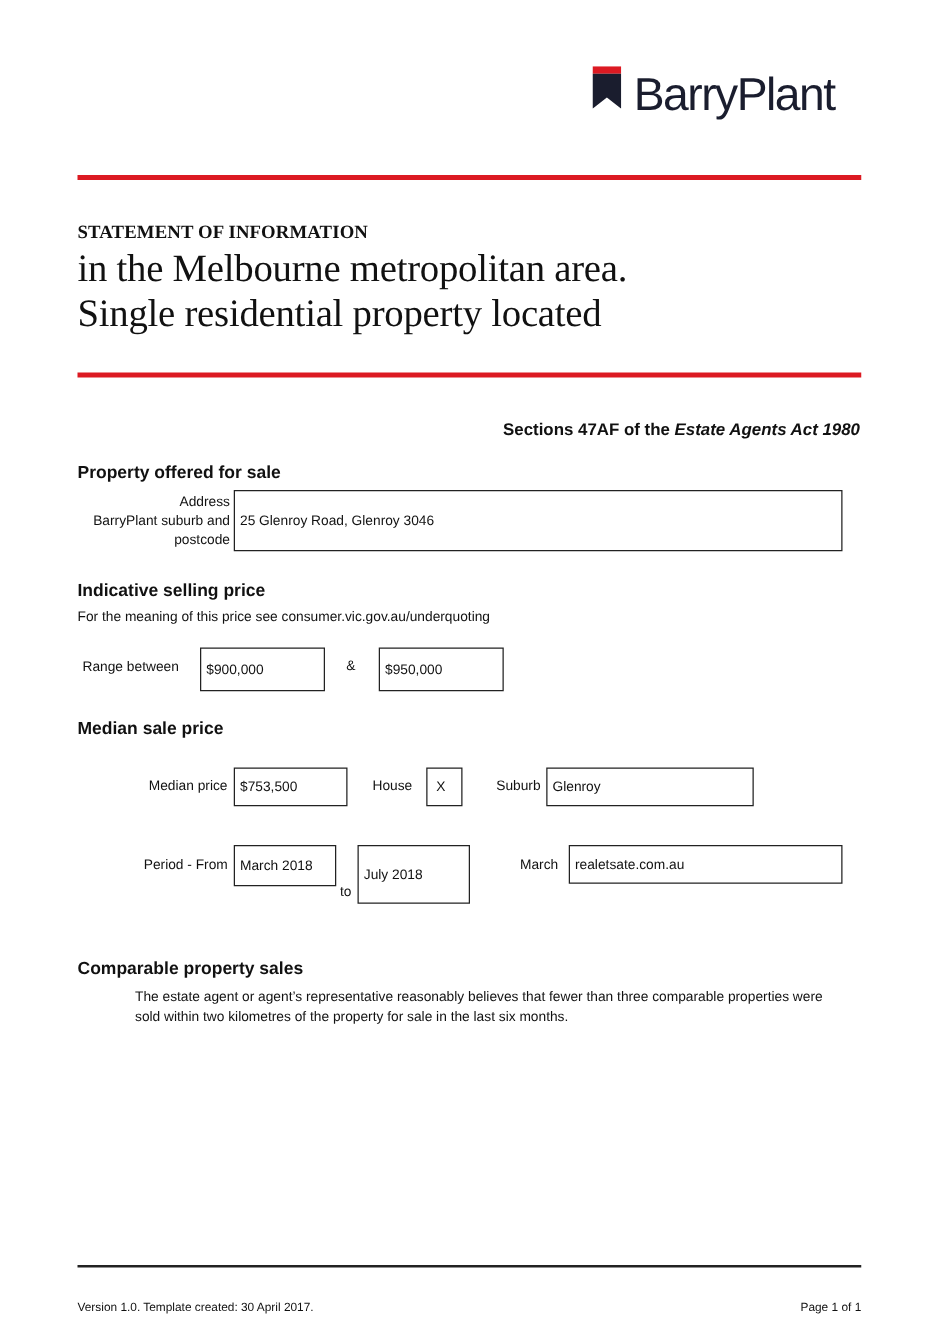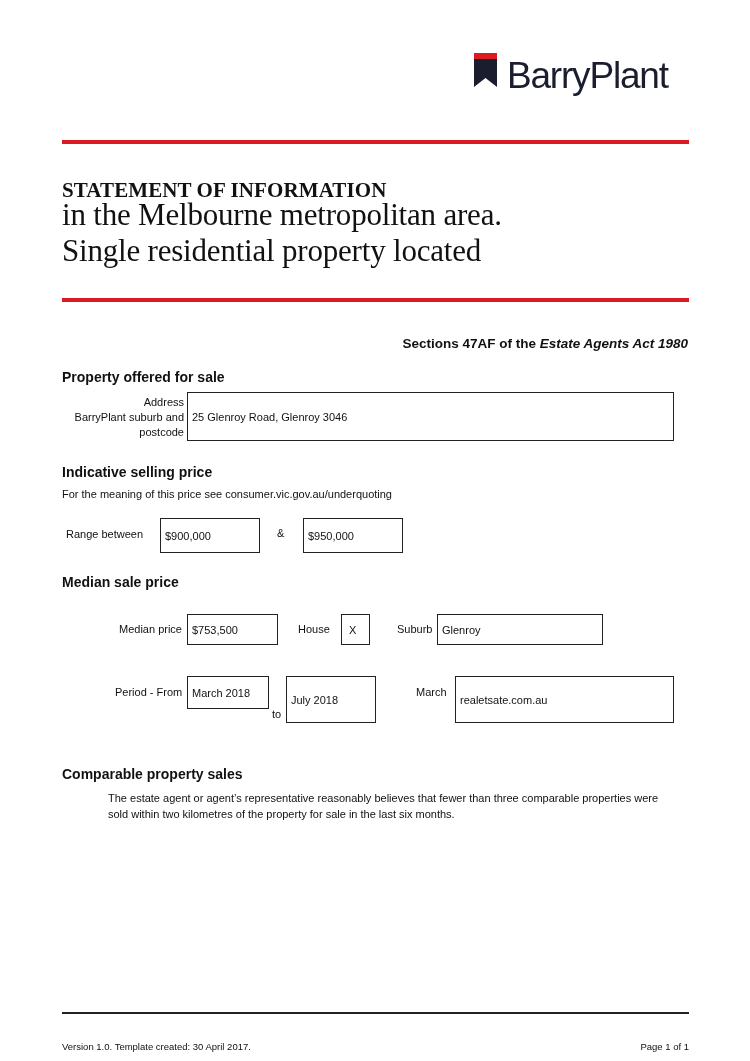--- a/index.html
+++ b/index.html
@@ -7,21 +7,21 @@
   .abs { position: absolute; }
 
   
   .logo { left: 474px; top: 52px; height: 46px; display: flex; align-items: center; }
   .logo-mark { width: 23px; height: 34px; position: relative; margin-right: 10px; margin-top: -10px; }
   .logo-mark svg { display: block; }
   .logo-text { font-family: "Liberation Sans", sans-serif; font-size: 37px; color: #1a1d2e; letter-spacing: -1.2px; line-height: 1; font-weight: normal; }
 
   .red-rule { left: 62px; width: 627px; height: 4px; background: #dc1a22; }
 
-  .eyebrow { left: 62px; top: 178px; font-family: "Liberation Serif", serif; font-weight: bold; font-size: 21px; letter-spacing: 0.1px; color: #111; }
+  .eyebrow { left: 62px; top: 178px; font-family: "Liberation Serif", serif; font-weight: bold; font-size: 15px; letter-spacing: 0.1px; color: #111; }
   .headline { left: 62px; top: 197px; font-family: "Liberation Serif", serif; font-size: 31px; line-height: 36px; color: #111; letter-spacing: -0.2px; }
 
   .act { right: 62px; top: 336px; font-size: 13.5px; font-weight: bold; }
   .act em { font-style: italic; }
 
   .section-title { left: 62px; font-size: 14px; font-weight: bold; }
   .small { font-size: 11px; color: #111; }
   .field-box { border: 1.5px solid #222; box-sizing: border-box; font-size: 11px; display: flex; align-items: center; padding-left: 4px; }
   .label-right { text-align: right; font-size: 11px; }
 
@@ -95,21 +95,21 @@
 
 <div class="abs small" style="left:115px; top:686px;">Period - From</div>
 <div class="abs field-box" style="left:187px; top:676px; width:82px; height:33px;">
   <span>March 2018</span>
 </div>
 <div class="abs small" style="left:272px; top:686px;margin-top:22px;">to</div>
 <div class="abs field-box" style="left:286px; top:676px; width:90px; height:47px;">
   <span>July 2018</span>
 </div>
 <div class="abs small" style="left:416px; top:686px;">March</div>
-<div class="abs field-box" style="left:455px; top:676px; width:219px; height:47px;">
+<div class="abs field-box" style="left:455px; top:676px; width:219px; height:31px;">
   <span>realetsate.com.au</span>
 </div>
 
 <div class="abs section-title" style="top:766px;">Comparable property sales</div>
 <div class="abs para">
   <div>The estate agent or agent’s representative reasonably believes that fewer than three comparable properties were</div>
   <div>sold within two kilometres of the property for sale in the last six months.</div>
 </div>
 
 <div class="abs footer">

